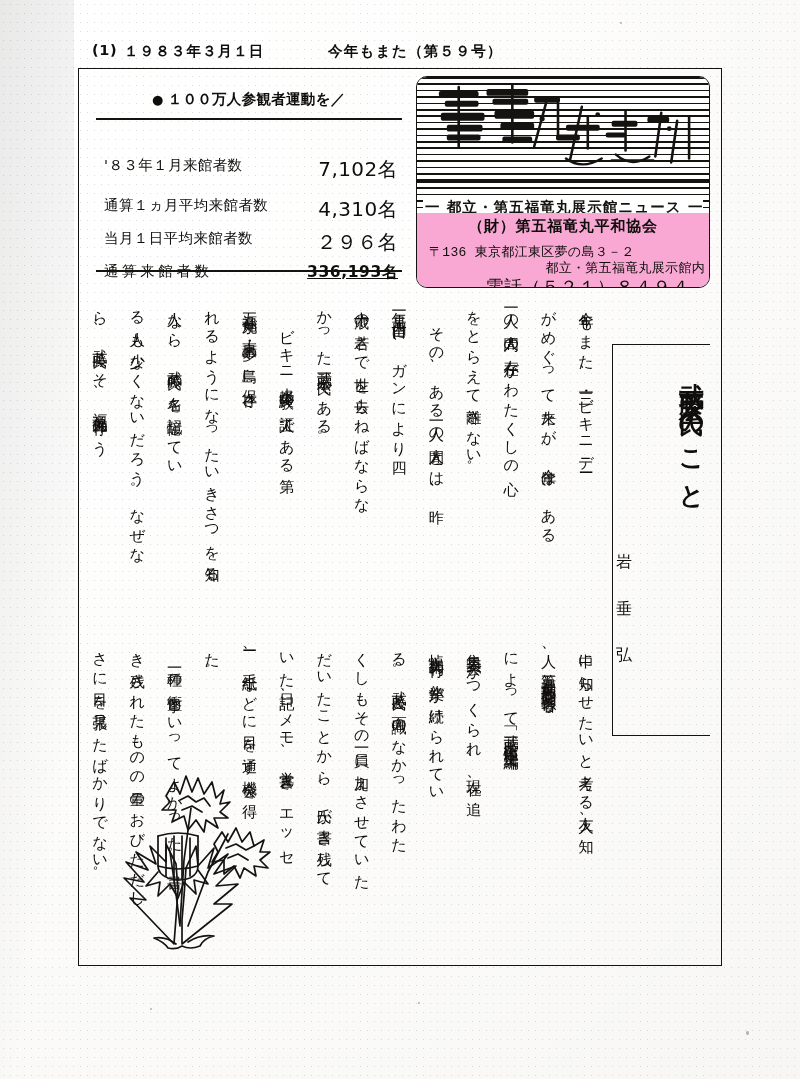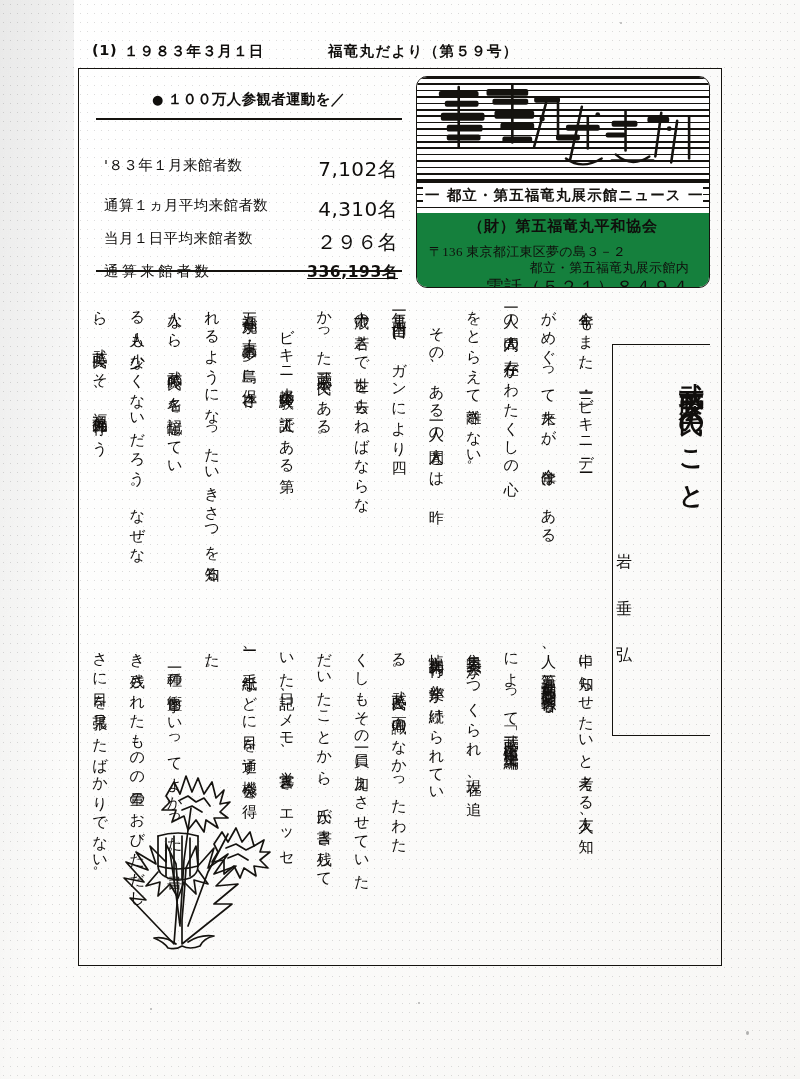--- a/index.html
+++ b/index.html
@@ -168,49 +168,49 @@
     left: 0; right: 0; top: 4px;
     text-align: center;
     font-family: "DejaVu Sans", "Liberation Sans", sans-serif;
     font-size: 14.5px;
     font-weight: 700;
     letter-spacing: 1.1px;
     white-space: nowrap;
     color: #15130f;
     background: #ffffff;
     line-height: 21px;
-    margin: 0 6px;
+    margin: 12px 6px;
     padding: 0 2px;
   }
   #masthead-body {
     position: absolute;
     left: 0; top: 136px;
     width: 100%; height: 74px;
-    background: #15803d;
-    font-family: Liberation Serif, serif;
+    background: #f9a8d4;
+    font-family: Liberation Mono, monospace;
   }
   #masthead-org {
     position: absolute;
     left: 0; right: 0; top: 4px;
     text-align: center;
     font-size: 15px;
     font-weight: 700;
     letter-spacing: .8px;
     white-space: nowrap;
   }
   #masthead-addr1 {
     position: absolute;
     left: 12px; top: 30px;
     font-size: 13px;
     letter-spacing: .3px;
     white-space: nowrap;
   }
   #masthead-addr2 {
     position: absolute;
-    right: 20px; top: 46px;
+    right: 4px; top: 46px;
     font-size: 13px;
     letter-spacing: .3px;
     white-space: nowrap;
   }
   #masthead-tel {
     position: absolute;
     right: 19px; top: 62px;
     font-size: 18px;
     letter-spacing: .6px;
     white-space: nowrap;
@@ -310,21 +310,21 @@
 <body>
 
 <div id="scan-page">
   <div id="scan-noise"></div>
   <div id="scan-curl"></div>
 </div>
 
 <div id="running-head">
   <span class="folio">(1)</span>
   <span class="issue-date">１９８３年３月１日</span>
-  <span class="masthead-name">福竜丸だより（第５９号）</span>
+  <span class="masthead-name">今年もまた（第５９号）</span>
 </div>
 
 <div id="page-frame"></div>
 
 <div id="top-band">
 
   <div id="stats-box">
     <div id="stats-headline">
       <span class="bullet">●</span><span>１００万人参観者運動を／</span>
     </div>

